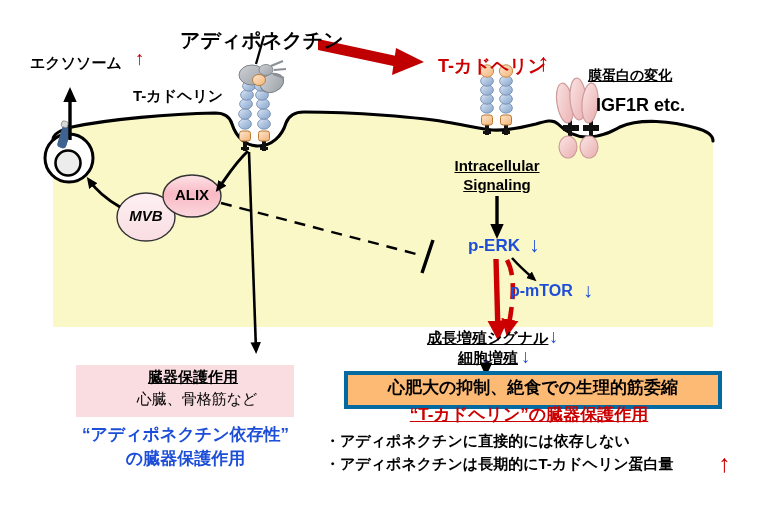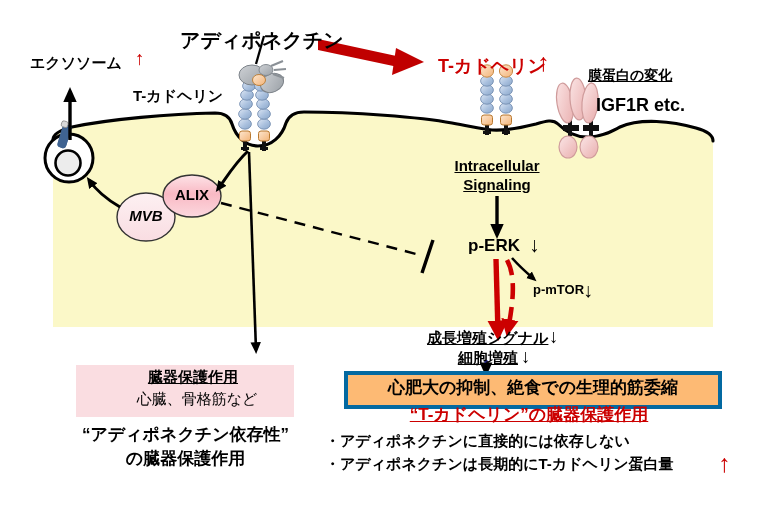--- a/index.html
+++ b/index.html
@@ -5,21 +5,21 @@
   html,body{margin:0;padding:0;background:#fff;}
   body{width:768px;height:518px;overflow:hidden;
        font-family:"Liberation Sans","DejaVu Sans",sans-serif;}
   #stage{position:relative;width:768px;height:518px;background:#ffffff;}
   #stage svg.layer{position:absolute;left:0;top:0;width:768px;height:518px;}
   .lbl{position:absolute;white-space:nowrap;line-height:1.05;}
   .bold{font-weight:bold;}
   .u{text-decoration:underline;}
   .blk{color:#000;}
   .red{color:#cc0000;}
-  .blue{color:#000000;}
+  .blue{color:#1d4ed8;}
   .ctr{text-align:center;}
   .arrowch{font-weight:bold;}
   .pinkbox{position:absolute;background:#fadde1;}
   .yellowbox{position:absolute;background:#fdba74;border:4px solid #0369a1;}
 </style>
 </head>
 <body>
 
 <div id="stage">
 
@@ -219,21 +219,21 @@
 
   <div class="lbl bold blk ctr" style="left:167px;top:187px;width:50px;font-size:15px;">ALIX</div>
   <div class="lbl bold blk ctr" style="left:121px;top:208px;width:50px;font-size:15px;font-style:italic;">MVB</div>
 
   <div class="lbl bold blk u ctr" style="left:437px;top:158px;width:120px;font-size:15px;">Intracellular</div>
   <div class="lbl bold blk u ctr" style="left:437px;top:177px;width:120px;font-size:15px;">Signaling</div>
 
   <div class="lbl bold blue" style="left:468px;top:237px;font-size:17px;">p-ERK</div>
   <div class="lbl arrowch blue" style="left:529px;top:234px;font-size:21px;">↓</div>
 
-  <div class="lbl bold blue" style="left:510px;top:283px;font-size:13px;padding-left:23px;">p-mTOR</div>
+  <div class="lbl bold blue" style="left:510px;top:283px;font-size:16px;">p-mTOR</div>
   <div class="lbl arrowch blue" style="left:583px;top:280px;font-size:20px;">↓</div>
 
   <div class="lbl bold blk u" style="left:427px;top:330px;font-size:15px;">成長増殖シグナル</div>
   <div class="lbl arrowch blue" style="left:549px;top:327px;font-size:19px;">↓</div>
 
   <div class="lbl bold blk u" style="left:458px;top:350px;font-size:15px;">細胞増殖</div>
   <div class="lbl arrowch blue" style="left:521px;top:347px;font-size:19px;">↓</div>
 
   <div class="yellowbox" style="left:344px;top:371px;width:370px;height:30px;">
     <div class="lbl bold blk ctr" style="left:0;top:4px;width:370px;font-size:17px;">心肥大の抑制、絶食での生理的筋委縮</div>

